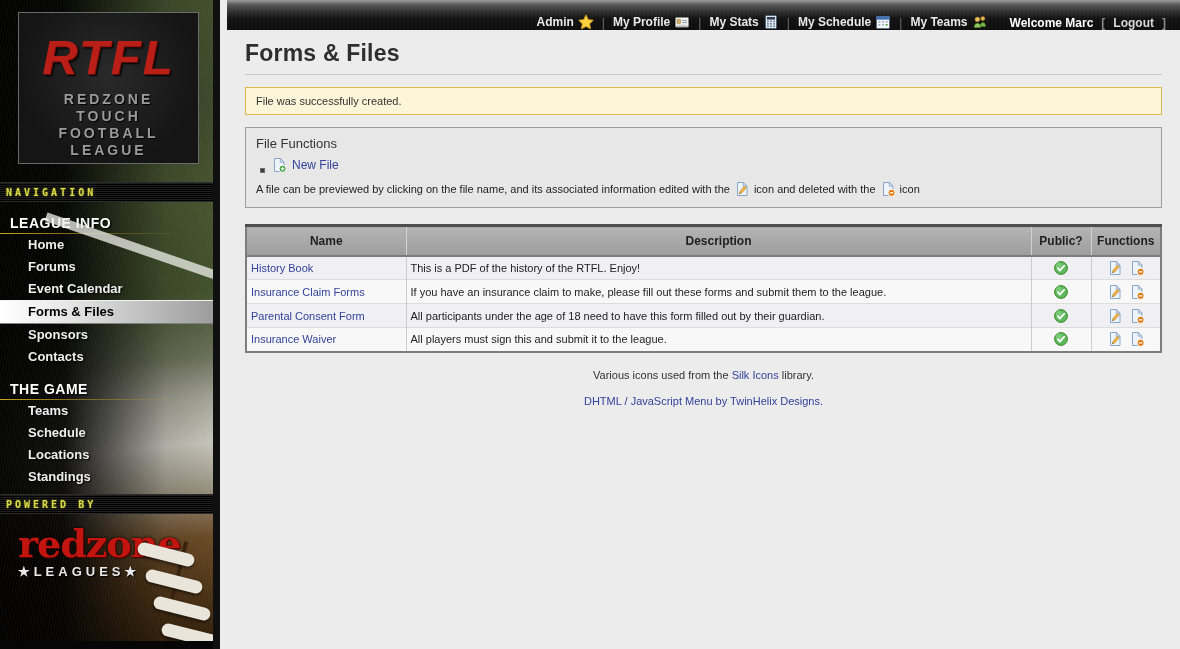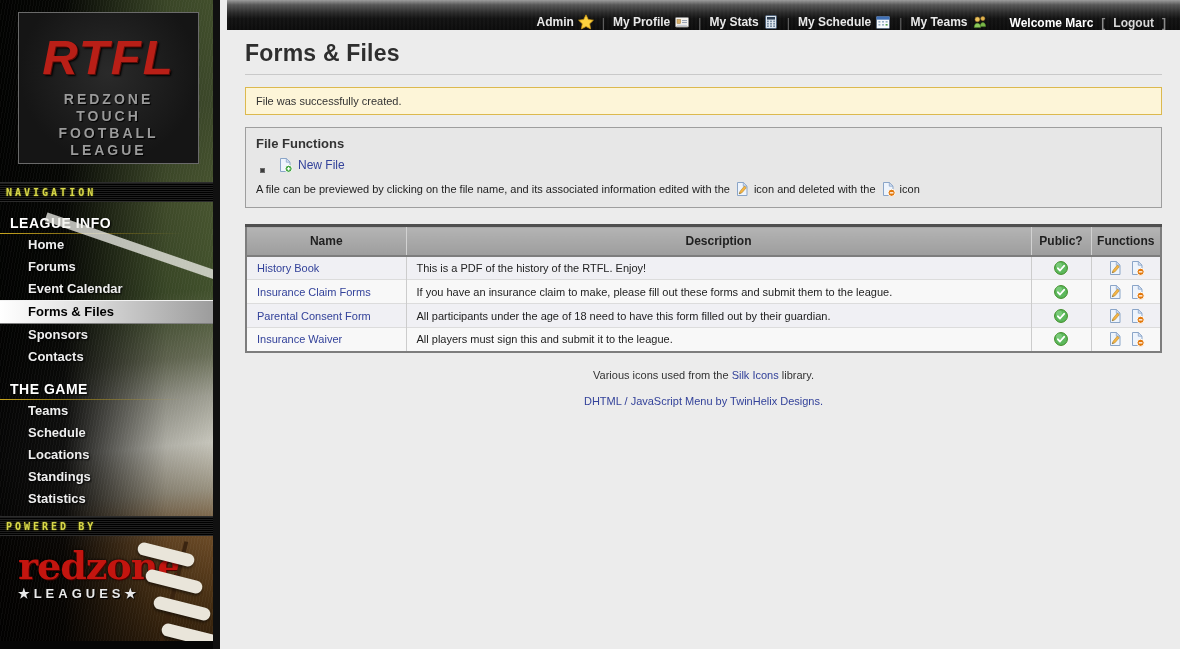--- a/index.html
+++ b/index.html
@@ -94,37 +94,37 @@
   .main { position:absolute; left:227px; top:30px; width:953px; height:619px;
     background:#ececec; padding:10px 18px 0 18px; color:#222; }
   .page-title { font-size:23px; font-weight:bold; color:#2e2e2e; letter-spacing:.2px; }
   .title-rule { border:none; border-top:1px solid #c9c9c9; margin:7px 0 12px 0; }
 
   .flash { background:#fdf5d8; border:1px solid #dcb94e; padding:7px 10px;
     font-size:11px; color:#333; margin-bottom:12px; }
 
   .functions-box { background:#e7e7e7; border:1px solid #9e9e9e; padding:8px 10px 10px 10px;
     margin-bottom:16px; }
-  .functions-title { font-size:13px; font-weight:bold; color:#333; margin-bottom:6px; }
-  .new-file-line { display:flex; align-items:flex-end; gap:12px; margin:0 0 8px 4px; }
+  .functions-title { font-size:13px; font-weight:normal; color:#333; margin-bottom:6px; }
+  .new-file-line { display:flex; align-items:flex-end; gap:6px; margin:0 0 8px 4px; }
   .square-bullet { width:5px; height:5px; background:#3c3c3c; border:1px solid #6c6c6c; }
   .link { color:#33429a; text-decoration:none; cursor:pointer; font-size:11px; }
   .new-file-label { font-size:12px; }
   .help-line { font-size:11px; color:#222; display:flex; align-items:center; gap:4px; flex-wrap:wrap; }
 
   table.files { width:100%; border-collapse:collapse; margin-bottom:16px;
     border:2px solid #7d7d7d; border-top:3px solid #4f4f4f; background:#f4f4f6; }
   table.files th {
     background:linear-gradient(#b4b4b4, #9d9d9d);
     border-left:1px solid #d2d2d2; border-bottom:2px solid #7d7d7d;
     height:30px; font-size:12px; font-weight:bold; color:#1f1f1f; text-align:center;
   }
   table.files th:first-child { border-left:none; }
   table.files td { border-left:1px solid #ccc; border-top:1px solid #dcdcdc;
-    height:24px; padding:2px 10px; font-size:11px; color:#222; }
+    height:24px; padding:2px 4px; font-size:11px; color:#222; }
   table.files td:first-child { border-left:none; }
   table.files tr:nth-child(odd) td { background:#f0f0f4; }
   table.files tr:nth-child(even) td { background:#f8f8f8; }
   td.center { text-align:center; }
   .col-name { width:160px; } .col-desc { width:auto; }
   .col-public { width:60px; } .col-func { width:70px; }
   .func-icons { display:flex; gap:6px; justify-content:center; }
   .icon-btn { cursor:pointer; line-height:0; }
 
   .footer { text-align:center; font-size:11px; color:#333; }
@@ -158,21 +158,20 @@
     <div class="nav-item active">Forms &amp; Files</div>
     <div class="nav-item">Sponsors</div>
     <div class="nav-item">Contacts</div>
 
     <div class="nav-section-header">THE GAME</div>
     <div class="nav-underline"></div>
     <div class="nav-item">Teams</div>
     <div class="nav-item">Schedule</div>
     <div class="nav-item">Locations</div>
     <div class="nav-item">Standings</div>
-    <div class="nav-item">Statistics</div>
 
     <div class="led-strip powered">POWERED BY</div>
 
     <div class="redzone-block">
       <div class="redzone-word">redzone</div>
       <div class="redzone-sub">★LEAGUES★</div>
     </div>
 
     <div class="lace-seam"></div>
     <div class="lace l1"></div>

